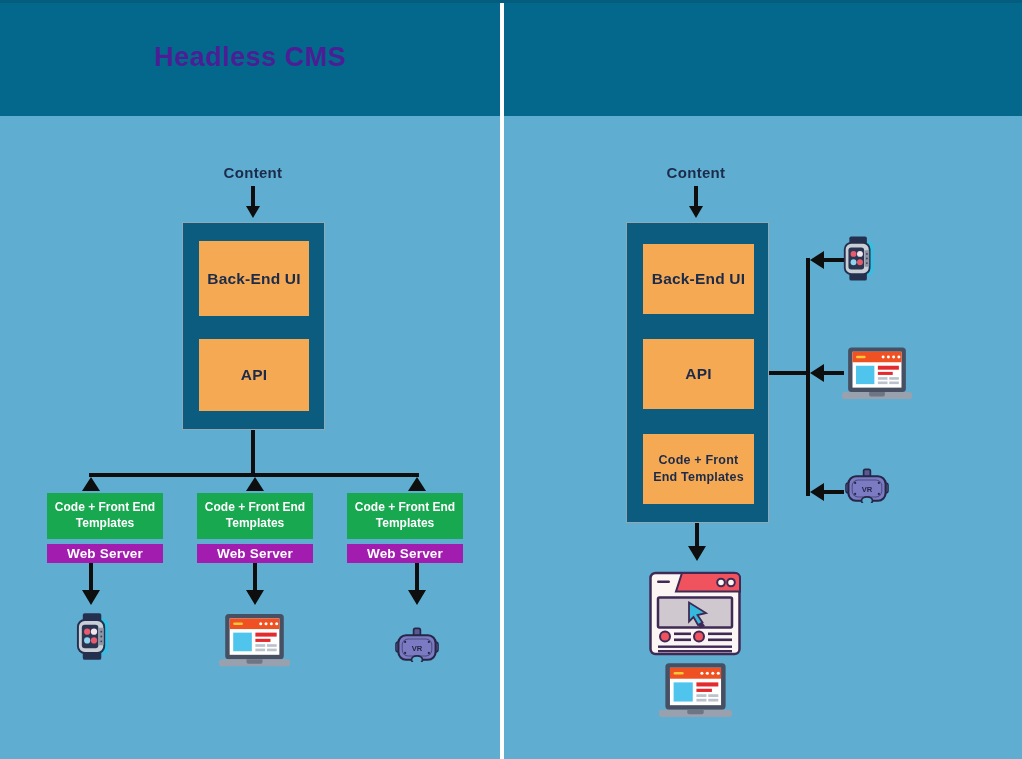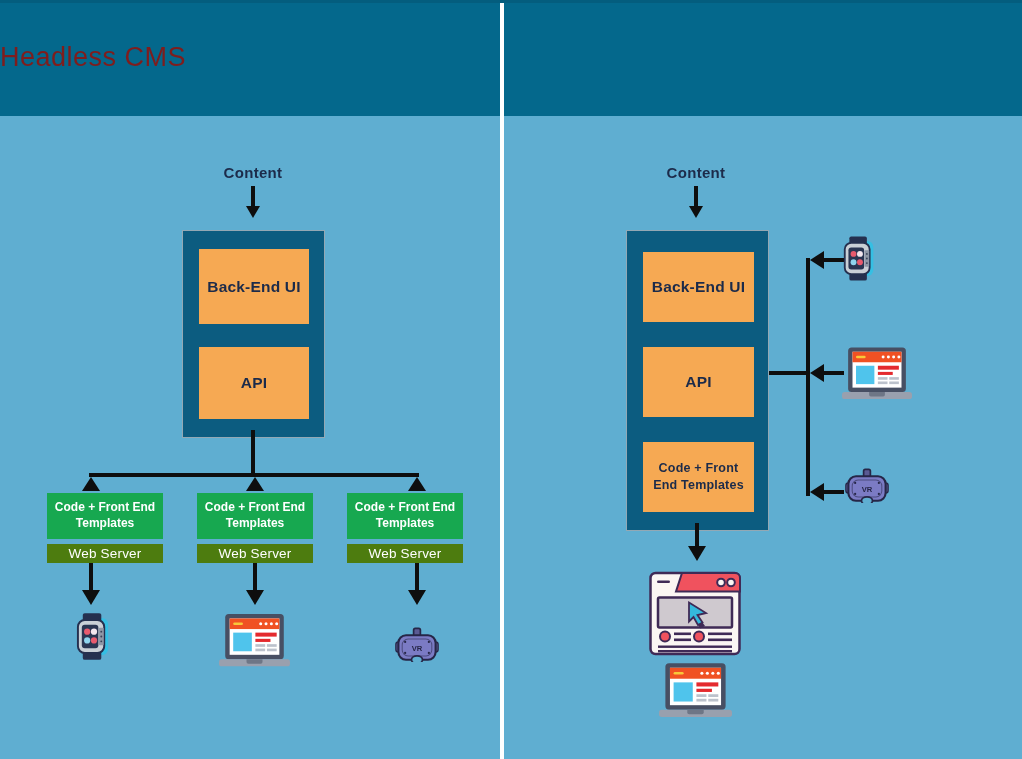--- a/index.html
+++ b/index.html
@@ -5,44 +5,44 @@
   html,body{margin:0;padding:0;background:#333;}
   .stage{
     position:relative;width:1022px;height:759px;overflow:hidden;
     background:#5FAED1;
     font-family:"Liberation Sans",sans-serif;
   }
   .header{position:absolute;left:0;top:0;width:1022px;height:116px;background:#04688C;}
   .top-edge{position:absolute;left:0;top:0;width:1022px;height:3px;background:#045D7E;z-index:30;}
   .divider{position:absolute;left:500px;top:0;width:4px;height:759px;background:#FFFFFF;z-index:20;}
   .panel-title{
-    position:absolute;top:39px;height:36px;line-height:36px;text-align:left;
-    color:#7f1d1d;font-size:27px;font-weight:normal;letter-spacing:.5px;z-index:5;
+    position:absolute;top:39px;height:36px;line-height:36px;text-align:center;
+    color:#4c1d95;font-size:27px;font-weight:bold;letter-spacing:.5px;z-index:5;
   }
   .content-label{
     position:absolute;width:120px;text-align:center;color:#1C2B4A;
     font-size:15px;font-weight:bold;letter-spacing:.3px;
   }
   .ln{position:absolute;background:#0E0E0E;}
   .ah{position:absolute;width:0;height:0;}
   .ah-down{border-left:9px solid transparent;border-right:9px solid transparent;border-top:15px solid #0E0E0E;}
   .ah-down.sm{border-left:7px solid transparent;border-right:7px solid transparent;border-top:12px solid #0E0E0E;}
   .ah-up{border-left:9px solid transparent;border-right:9px solid transparent;border-bottom:14px solid #0E0E0E;}
   .ah-left{border-top:9px solid transparent;border-bottom:9px solid transparent;border-right:14px solid #0E0E0E;}
-  .stack{position:absolute;background:#0C5C80;border:1px solid #93A8B4;box-sizing:border-box;margin-top:8px;}
+  .stack{position:absolute;background:#0C5C80;border:1px solid #93A8B4;box-sizing:border-box;}
   .node-orange{
     position:absolute;background:#F6A953;display:flex;align-items:center;justify-content:center;
     text-align:center;color:#1C2B4A;font-weight:bold;letter-spacing:.2px;
   }
   .node-green{
     position:absolute;background:#17A850;display:flex;align-items:center;justify-content:center;
     text-align:center;color:#FFFFFF;font-size:12px;font-weight:bold;line-height:1.3;padding:0 6px;box-sizing:border-box;
   }
   .node-red{
-    position:absolute;background:#4d7c0f;color:#FFFFFF;font-size:13.5px;font-weight:normal;
+    position:absolute;background:#a21caf;color:#FFFFFF;font-size:13.5px;font-weight:bold;
     text-align:center;line-height:19px;letter-spacing:.2px;
   }
   .icon{position:absolute;}
   svg{display:block;}
 </style>
 </head>
 <body>
 
 <div class="stage">
 

